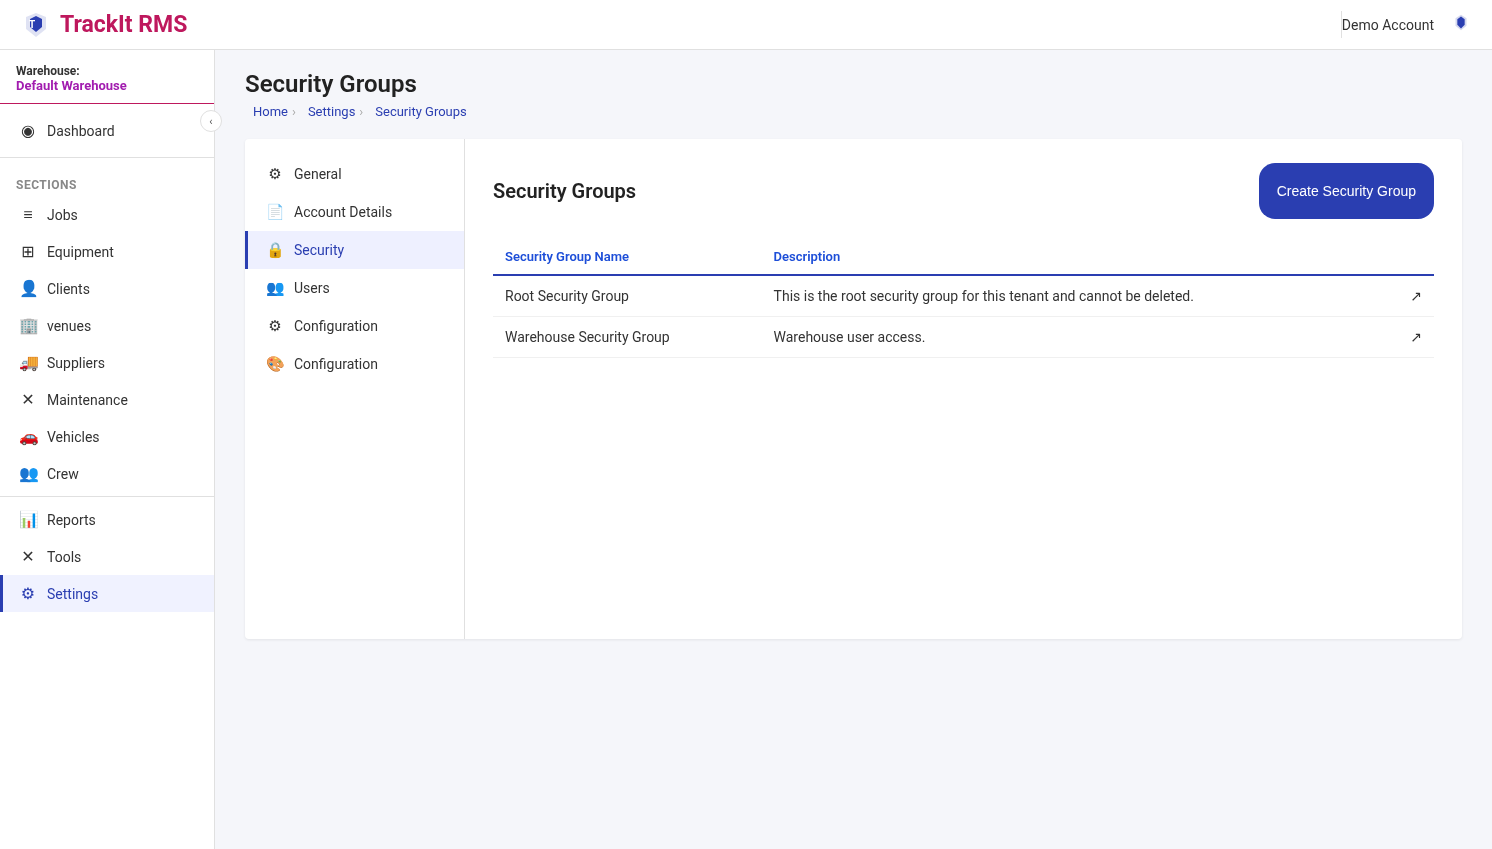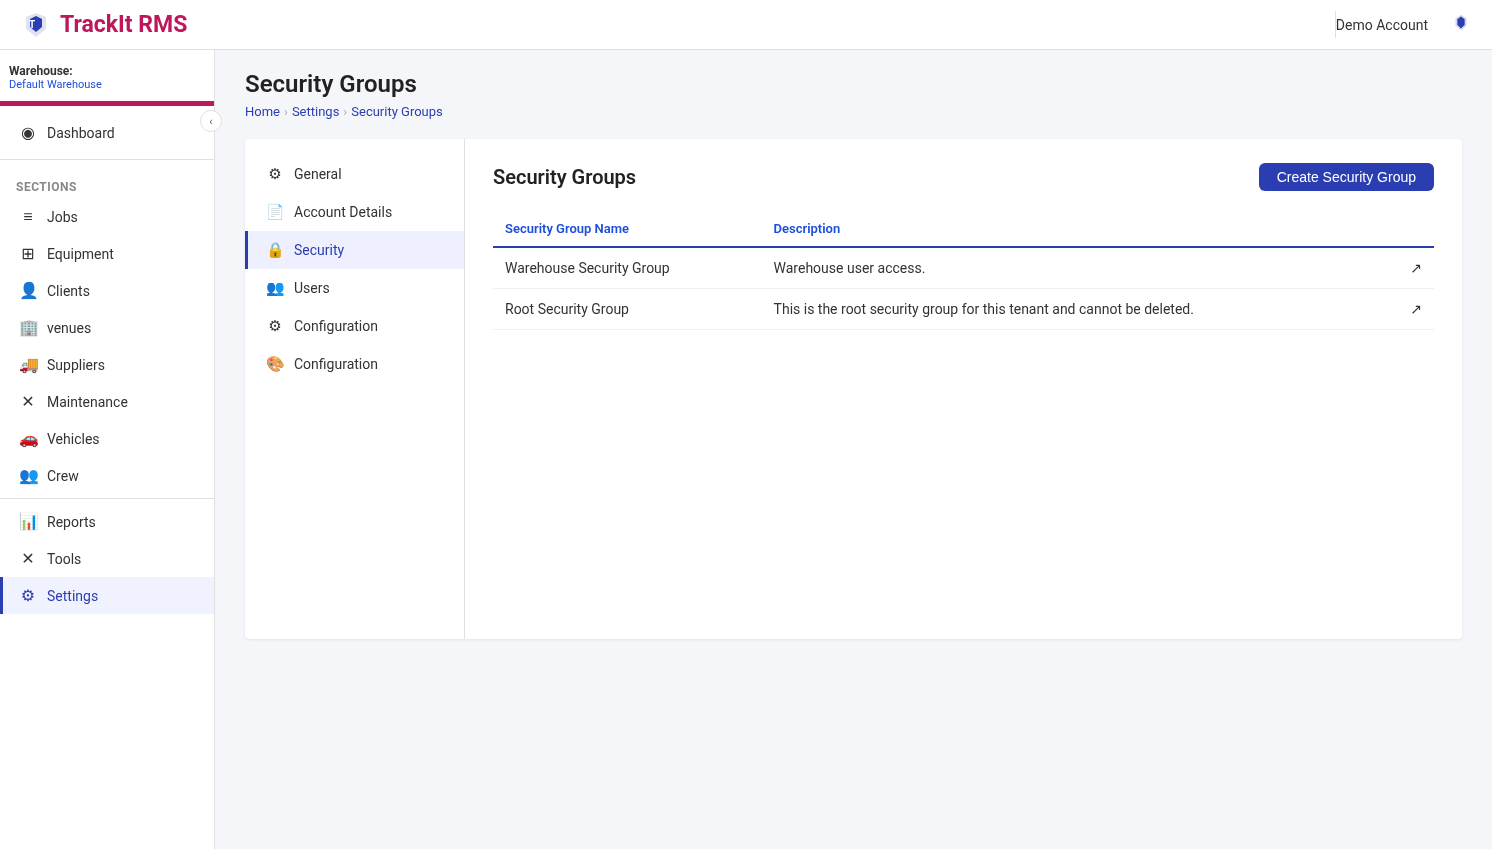--- a/index.html
+++ b/index.html
@@ -27,21 +27,21 @@
       height: 32px;
     }
     .logo-text {
       font-size: 23px;
       font-weight: 700;
       color: #be185d;
     }
     .account-area {
       display: flex;
       align-items: center;
-      gap: 22px;
+      gap: 16px;
       border-left: 1px solid #e0e0e0;
     }
     .account-name {
       font-size: 14px;
       color: #333;
     }
     .account-icon {
       color: #2a3eb1;
       font-size: 20px;
     }
@@ -57,31 +57,32 @@
     .sidebar {
       width: 215px;
       background: #fff;
       border-right: 1px solid #e0e0e0;
       display: flex;
       flex-direction: column;
       overflow-y: auto;
       flex-shrink: 0;
     }
     .sidebar-warehouse {
-      padding: 14px 9px 10px;
-      border-bottom: 5px solid #be185d;
+      padding: 14px 16px 10px;
+      border-bottom: 1px solid #be185d;
     }
     .warehouse-label {
       font-size: 12px;
       font-weight: 700;
       color: #333;
     }
     .warehouse-name {
-      font-size: 11px;
-      color: #1d4ed8;
+      font-size: 13px;
+      color: #a21caf;
+      font-weight: bold;
     }
     .sidebar-collapse-btn {
       position: absolute;
       top: 110px;
       left: 200px;
       background: #fff;
       border: 1px solid #e0e0e0;
       border-radius: 50%;
       width: 22px;
       height: 22px;
@@ -155,20 +156,21 @@
       margin-bottom: 6px;
     }
     .breadcrumb {
       display: flex;
       align-items: center;
       gap: 4px;
       font-size: 13px;
     }
     .breadcrumb-item {
       color: #888;
+      margin-left: 8px;
     }
     .breadcrumb-item.link {
       color: #2a3eb1;
       cursor: pointer;
       text-decoration: none;
     }
     .breadcrumb-sep { color: #aaa; }
 
     
     .content-area {
@@ -221,22 +223,22 @@
     }
     .panel-title {
       font-size: 20px;
       font-weight: 600;
       color: #222;
     }
     .btn-primary {
       background: #2a3eb1;
       color: #fff;
       border: none;
-      padding: 6px 18px;
-      border-radius: 6px;
+      padding: 20px 18px;
+      border-radius: 16px;
       font-size: 14px;
       cursor: pointer;
       font-weight: 500;
     }
 
     
     .data-table {
       width: 100%;
       border-collapse: collapse;
     }
@@ -406,29 +408,29 @@
         <table class="data-table">
           <thead>
             <tr>
               <th>Security Group Name</th>
               <th>Description</th>
               <th style="width:40px;"></th>
             </tr>
           </thead>
           <tbody id="table-body">
           <tr>
+      <td>Root Security Group</td>
+      <td>This is the root security group for this tenant and cannot be deleted.</td>
+      <td class="row-action">↗</td>
+    </tr>
+              <tr>
       <td>Warehouse Security Group</td>
       <td>Warehouse user access.</td>
       <td class="row-action">↗</td>
     </tr>
-              <tr>
-      <td>Root Security Group</td>
-      <td>This is the root security group for this tenant and cannot be deleted.</td>
-      <td class="row-action">↗</td>
-    </tr>
             </tbody>
         </table>
       </div>
     </div>
   </div>
 </div>
 
 <div class="sidebar-collapse-btn">‹</div>
 
 </body></html>

